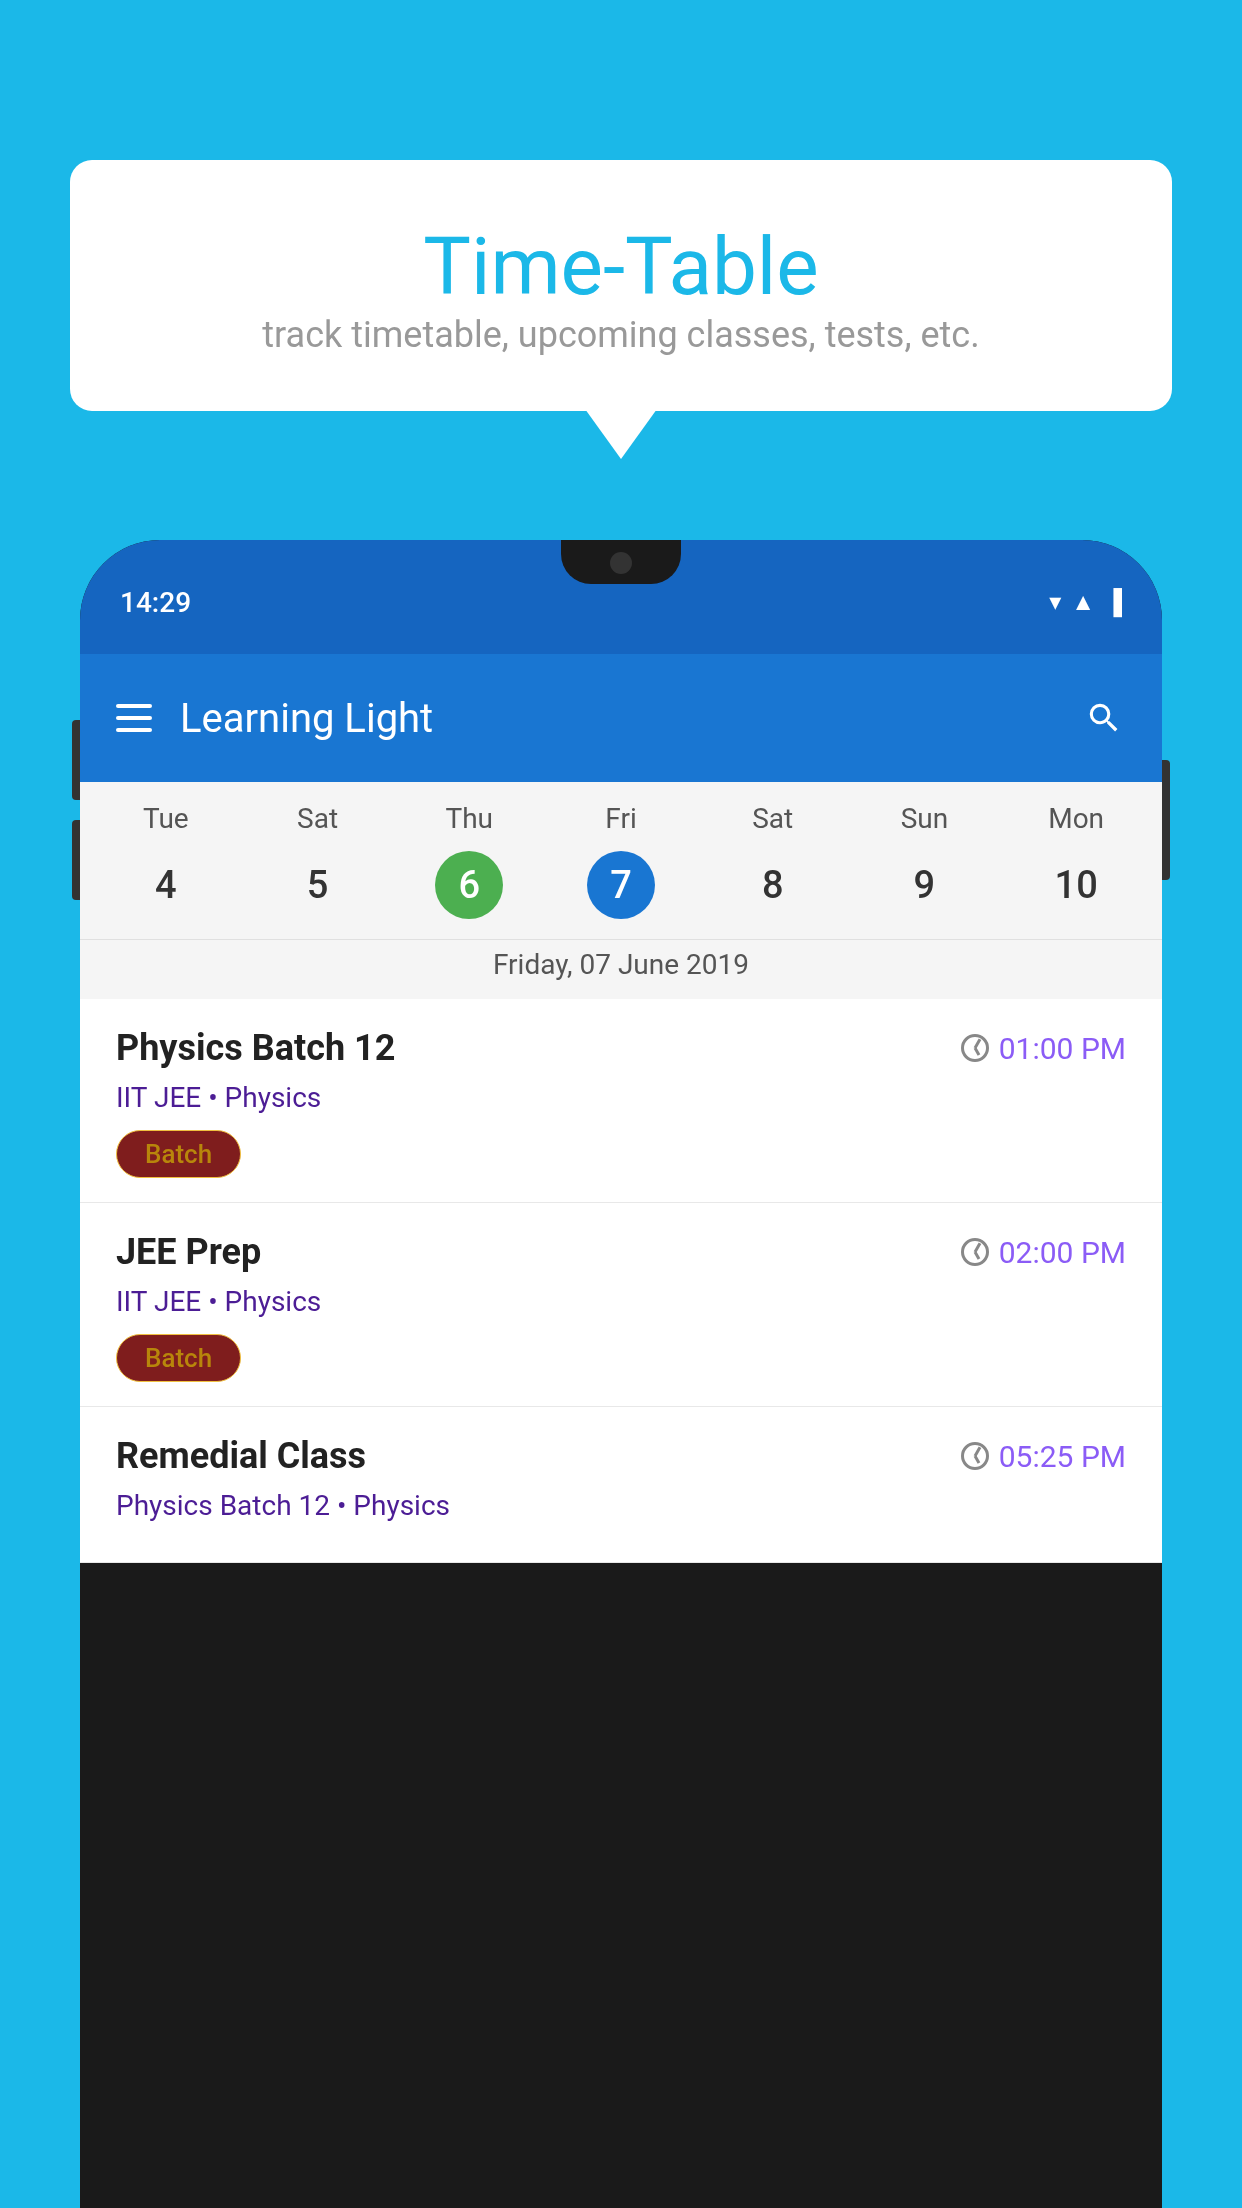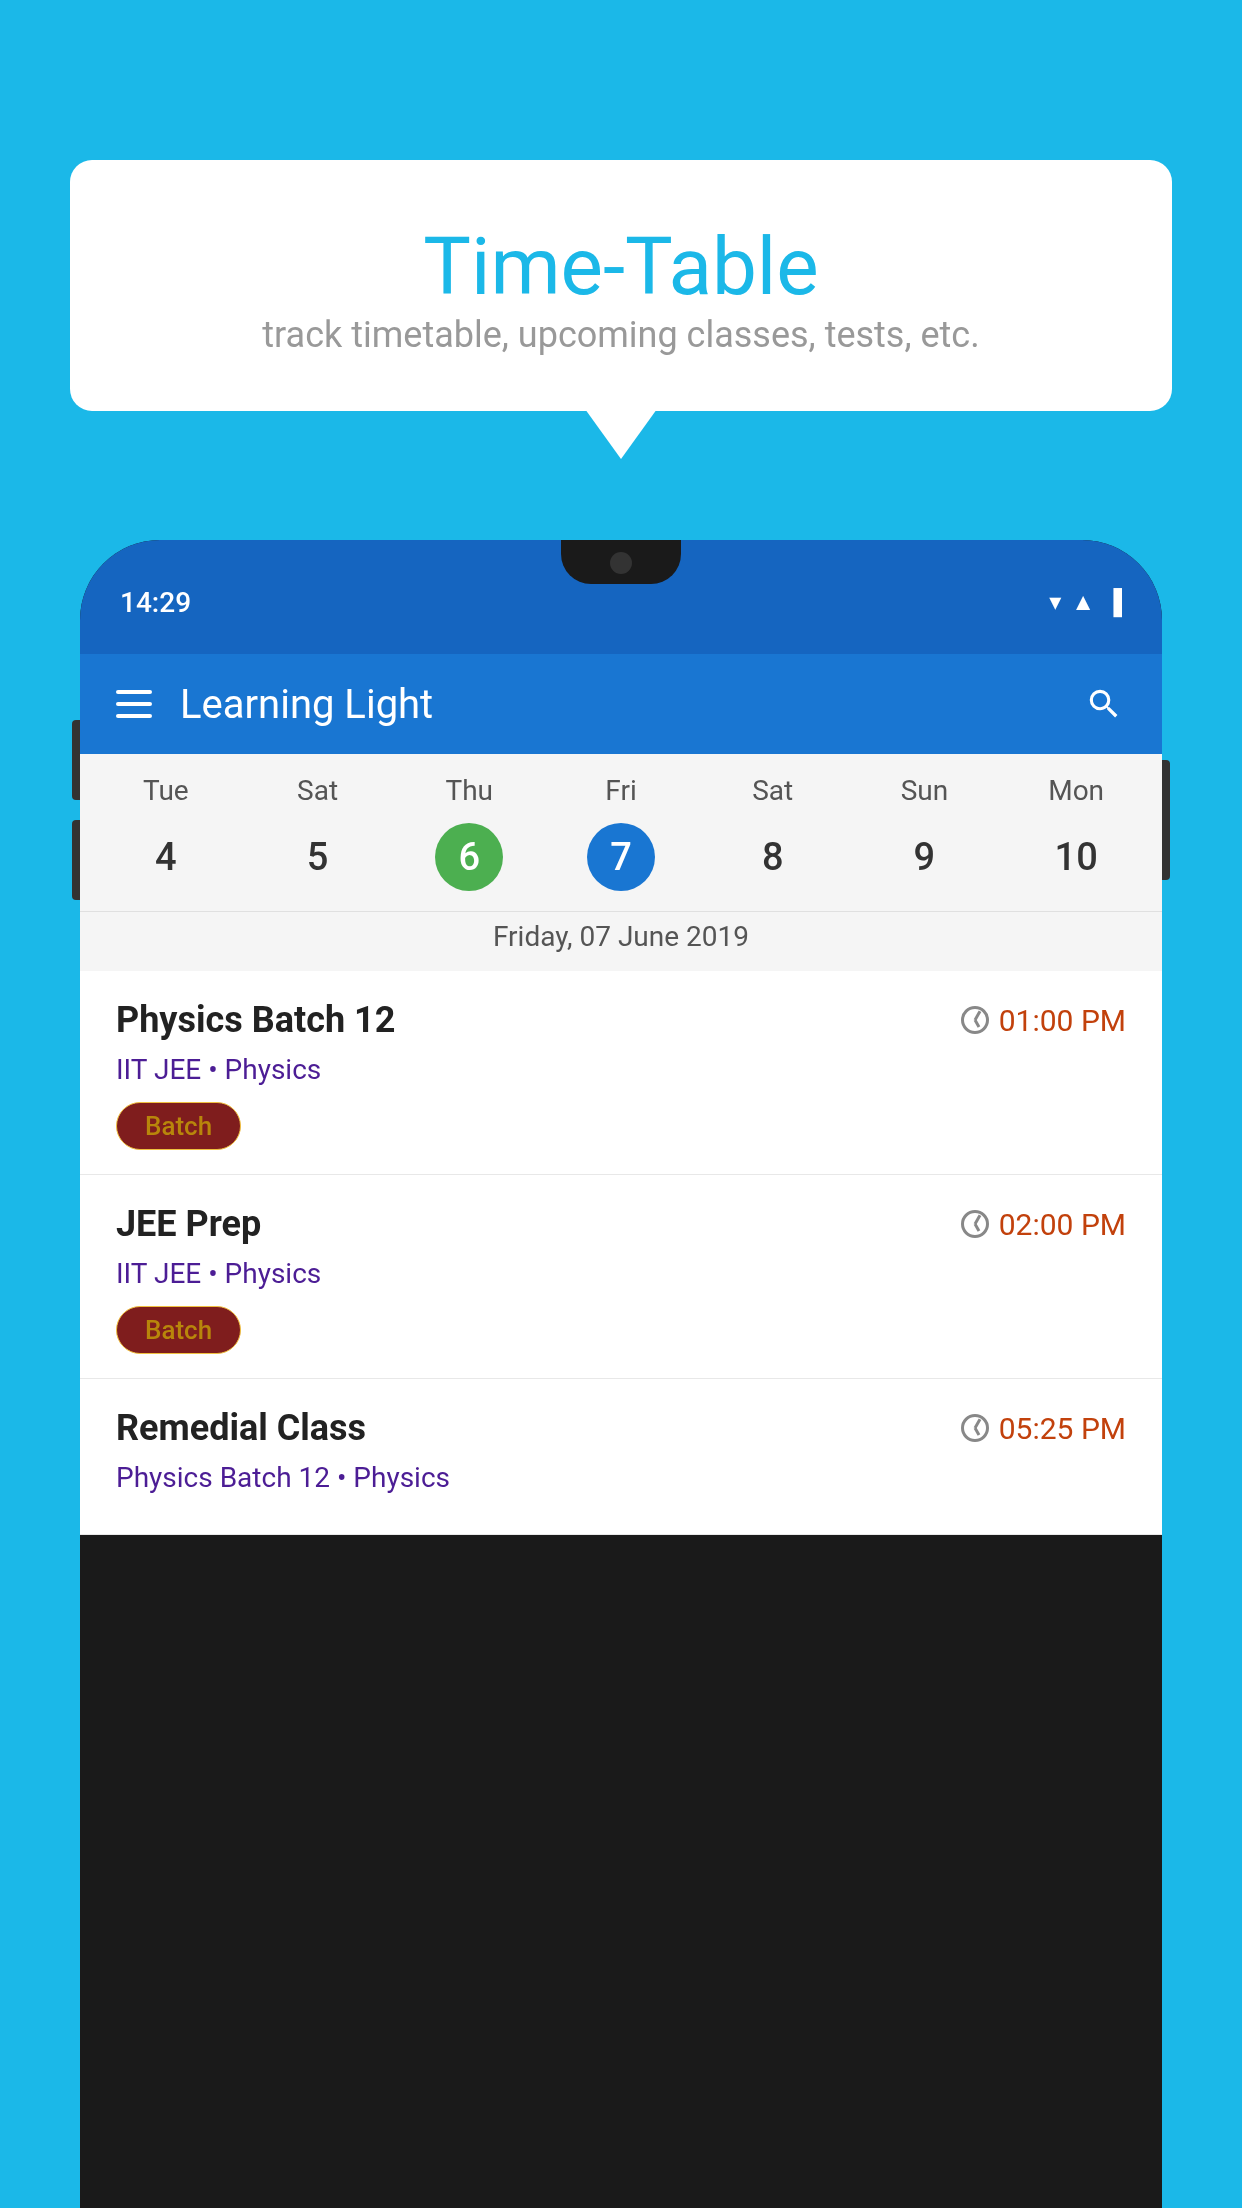--- a/index.html
+++ b/index.html
@@ -116,21 +116,21 @@
       transform: translateX(-50%);
       width: 22px;
       height: 22px;
       background: #333;
       border-radius: 50%;
     }
 
     
     .app-toolbar {
       background: #1976D2;
-      height: 100px;
+      height: 128px;
       display: flex;
       align-items: center;
       padding: 0 36px;
       justify-content: space-between;
     }
 
     .toolbar-left {
       display: flex;
       align-items: center;
       gap: 28px;
@@ -262,21 +262,21 @@
       font-size: 36px;
       font-weight: 700;
       color: #222;
     }
 
     .class-time {
       display: flex;
       align-items: center;
       gap: 10px;
       font-size: 30px;
-      color: #c2410c;
+      color: #8b5cf6;
       text-align: center;
     }
 
     .clock-icon {
       width: 28px;
       height: 28px;
       border: 3px solid #888;
       border-radius: 50%;
       position: relative;
       display: inline-block;

